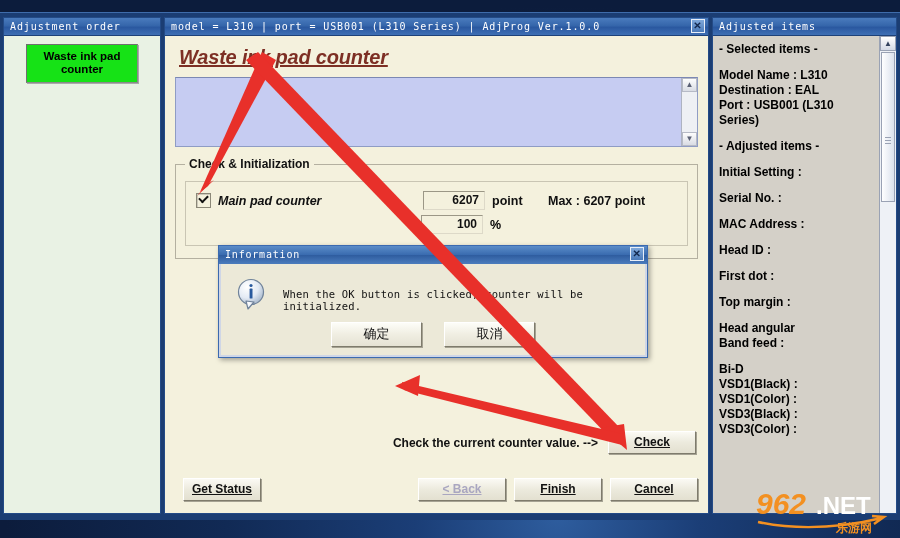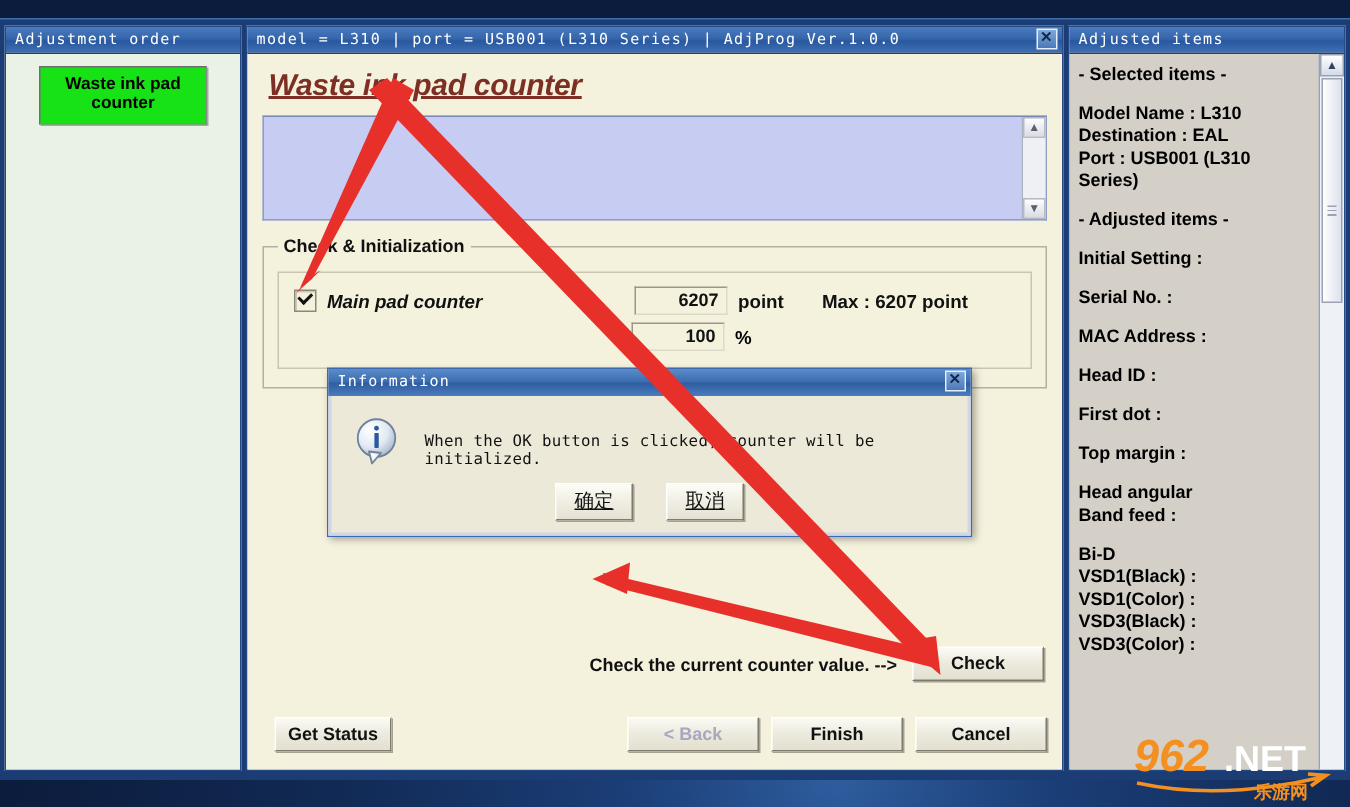--- a/index.html
+++ b/index.html
@@ -212,20 +212,21 @@
   .btn {
     background: linear-gradient(180deg,#fbfaf4 0%, #eceadd 50%, #e3e0d0 100%);
     border: 1px solid #7e7b6c;
     border-top-color: #ffffff; border-left-color: #ffffff;
     box-shadow: 1px 1px 0 #a5a293;
     font-size: 12px; font-weight: bold; color: #111;
     padding: 3px 8px 4px 8px;
     text-align: center;
     cursor: pointer;
     box-sizing: border-box;
+    text-decoration: underline;
   }
   .btn.wide { width: 88px; }
   .btn:disabled, .btn.disabled { color: #a9a6c0; cursor: default; }
   #bottom-bar {
     position: absolute;
     left: 10px; right: 10px; bottom: 12px;
     display: flex; align-items: center;
   }
   #bottom-bar .spacer { flex: 1; }
   #bottom-bar .btn { margin-left: 8px; }
@@ -307,29 +308,28 @@
     position: absolute; left: 62px; top: 24px; right: 8px;
     font-family: "DejaVu Sans Mono", monospace;
     font-size: 10.5px; color: #111;
     letter-spacing: 0.2px;
   }
   #dialog-buttons {
     position: absolute; left: 0; right: 0; top: 58px;
     display: flex; justify-content: center; gap: 22px;
   }
   .dlg-btn {
-    width: 52px;
+    width: 91px;
     background: linear-gradient(180deg,#fdfdf8 0%,#f0eee2 50%,#e5e2d4 100%);
     border: 1px solid #7e7b6c;
     border-top-color: #ffffff; border-left-color: #ffffff;
     box-shadow: 1px 1px 0 #a5a293;
     font-size: 13px; color: #111;
     padding: 2px 0 3px 0;
     cursor: pointer;
-    text-decoration: underline;
   }
 
   
   #arrows { position: absolute; inset: 0; pointer-events: none; z-index: 60; }
 
   
   #watermark {
     position: absolute; right: 6px; bottom: 2px;
     width: 140px; height: 56px;
     z-index: 70;

